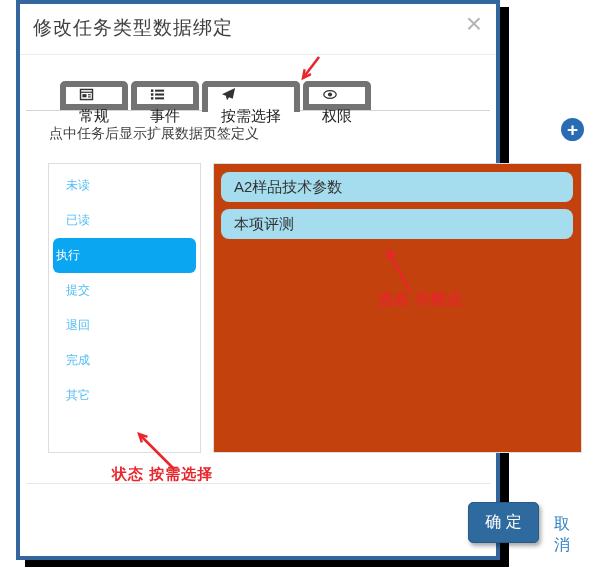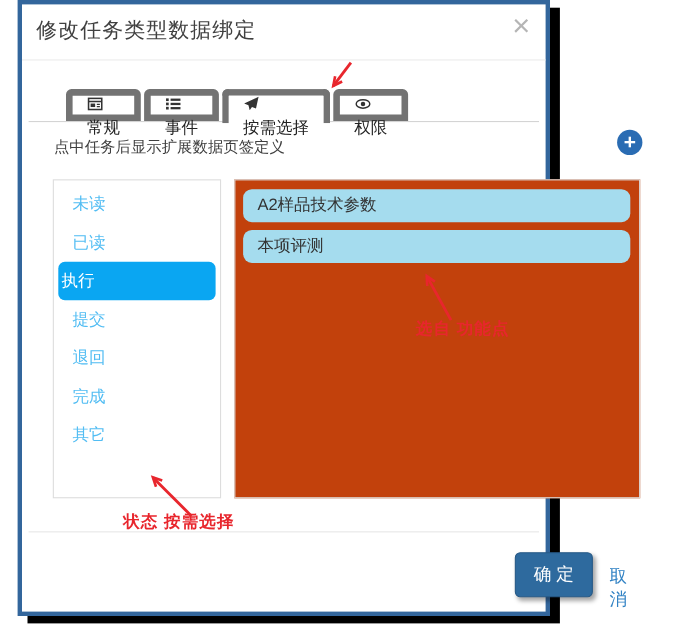--- a/index.html
+++ b/index.html
@@ -40,21 +40,21 @@
     font-family:inherit;
   }
 
   
   .status-box {
     position:absolute; left:28px; top:159px; width:153px; height:290px;
     border:1px solid #ddd; background:#fff; padding-top:4px;
   }
   .status-item {
     height:35px; line-height:35px; padding-left:17px;
-    font-size:15px; color:#52bdf3; cursor:pointer;
+    font-size:12px; color:#52bdf3; cursor:pointer;
   }
   .status-item.selected {
     margin:0 4px; padding-left:3px; border-radius:6px;
     background:#0aa6f2; color:#fff;
   }
 
   .pages-box {
     position:absolute; left:193px; top:159px; width:369px; height:290px;
     border:1px solid #ddd; background:#c2410c; padding:8px 8px 0 7px;
   }

